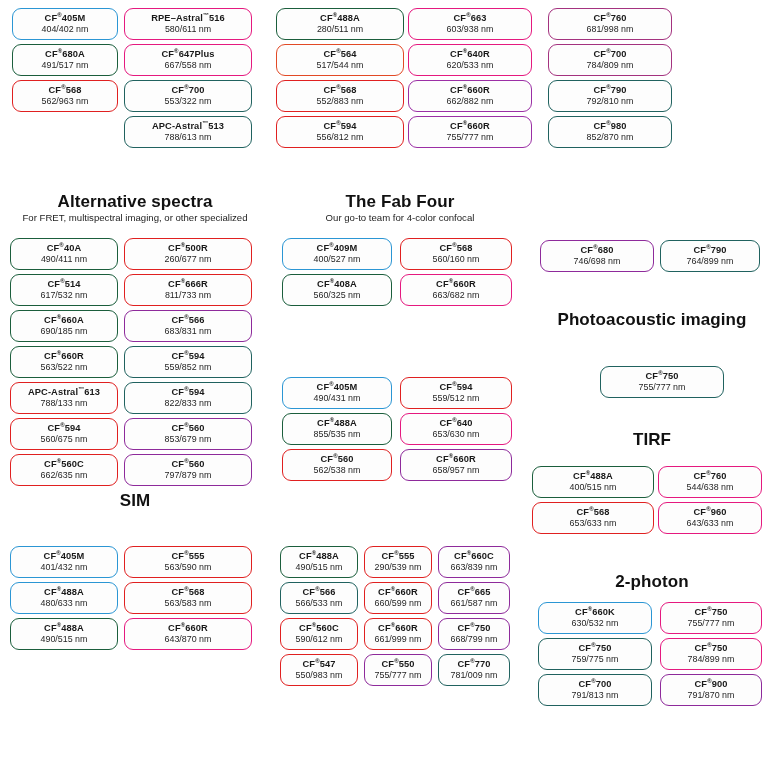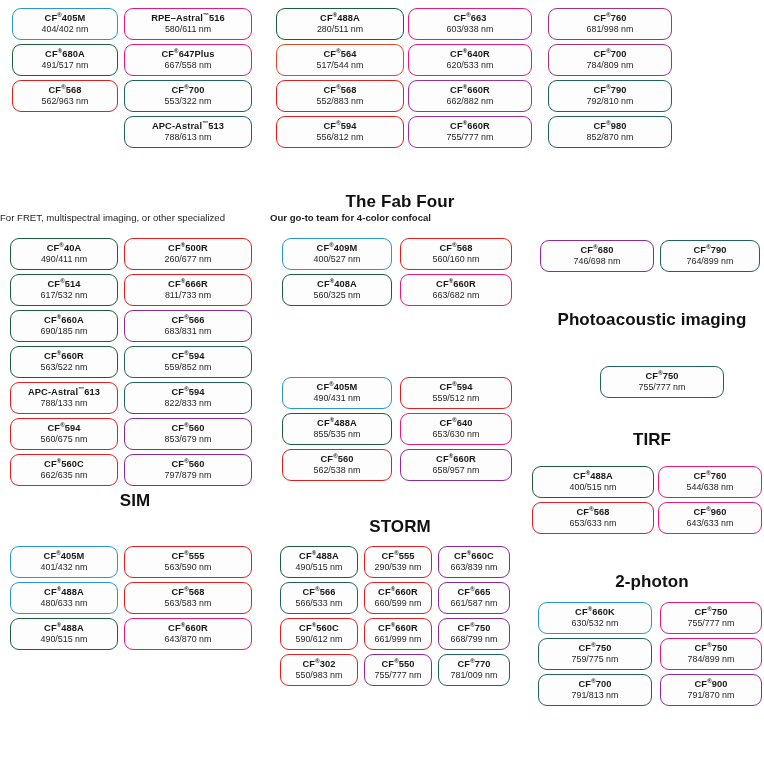--- a/index.html
+++ b/index.html
@@ -59,20 +59,21 @@
     text-align:center;
     letter-spacing:.1px;
     white-space:nowrap;
   }
   .sec-title.two-line{white-space:normal;line-height:1.12;}
   .sec-sub{
     position:absolute;
     font-size:9.6px;
     font-weight:normal;
     color:#1d1d1d;
+    text-align:center;
     white-space:nowrap;
   }
 </style>
 </head>
 <body>
 
 <div id="stage">
     <div class="pill" style="left: 12px; top: 8px; width: 106px; height: 32px; border-color: rgb(43, 150, 212);">
       <div class="nm"><span>CF</span><sup>®</sup><span>405M</span></div>
       <div class="wl">404/402 nm</div>
@@ -142,20 +143,21 @@
       <div class="wl">784/809 nm</div>
     </div>
     <div class="pill" style="left: 548px; top: 80px; width: 124px; height: 32px; border-color: rgb(32, 98, 95);">
       <div class="nm"><span>CF</span><sup>®</sup><span>790</span></div>
       <div class="wl">792/810 nm</div>
     </div>
     <div class="pill" style="left: 548px; top: 116px; width: 124px; height: 32px; border-color: rgb(32, 98, 95);">
       <div class="nm"><span>CF</span><sup>®</sup><span>980</span></div>
       <div class="wl">852/870 nm</div>
     </div>
+    <div class="sec-title" style="left: 0px; top: 192px; width: 270px;">Alternative spectra</div>
     <div class="sec-sub" style="left: 0px; top: 212px; width: 270px;">For FRET, multispectral imaging, or other specialized</div>
     <div class="pill" style="left: 10px; top: 238px; width: 108px; height: 32px; border-color: rgb(27, 94, 60);">
       <div class="nm"><span>CF</span><sup>®</sup><span>40A</span></div>
       <div class="wl">490/411 nm</div>
     </div>
     <div class="pill" style="left: 10px; top: 274px; width: 108px; height: 32px; border-color: rgb(27, 94, 60);">
       <div class="nm"><span>CF</span><sup>®</sup><span>514</span></div>
       <div class="wl">617/532 nm</div>
     </div>
     <div class="pill" style="left: 10px; top: 310px; width: 108px; height: 32px; border-color: rgb(27, 94, 60);">
@@ -200,21 +202,21 @@
     </div>
     <div class="pill" style="left: 124px; top: 418px; width: 128px; height: 32px; border-color: rgb(142, 42, 155);">
       <div class="nm"><span>CF</span><sup>®</sup><span>560</span></div>
       <div class="wl">853/679 nm</div>
     </div>
     <div class="pill" style="left: 124px; top: 454px; width: 128px; height: 32px; border-color: rgb(142, 42, 155);">
       <div class="nm"><span>CF</span><sup>®</sup><span>560</span></div>
       <div class="wl">797/879 nm</div>
     </div>
     <div class="sec-title" style="left: 270px; top: 192px; width: 260px;">The Fab Four</div>
-    <div class="sec-sub" style="left: 270px; top: 212px; width: 260px; font-weight: bold;">Our go-to team for 4-color confocal</div>
+    <div class="sec-sub" style="left: 270px; top: 212px; width: 260px;">Our go-to team for 4-color confocal</div>
     <div class="pill" style="left: 282px; top: 238px; width: 110px; height: 32px; border-color: rgb(43, 150, 212);">
       <div class="nm"><span>CF</span><sup>®</sup><span>409M</span></div>
       <div class="wl">400/527 nm</div>
     </div>
     <div class="pill" style="left: 282px; top: 274px; width: 110px; height: 32px; border-color: rgb(27, 94, 60);">
       <div class="nm"><span>CF</span><sup>®</sup><span>408A</span></div>
       <div class="wl">560/325 nm</div>
     </div>
     <div class="pill" style="left: 400px; top: 238px; width: 112px; height: 32px; border-color: rgb(224, 32, 32);">
       <div class="nm"><span>CF</span><sup>®</sup><span>568</span></div>
@@ -266,35 +268,34 @@
       <div class="wl">563/590 nm</div>
     </div>
     <div class="pill" style="left: 124px; top: 582px; width: 128px; height: 32px; border-color: rgb(224, 32, 32);">
       <div class="nm"><span>CF</span><sup>®</sup><span>568</span></div>
       <div class="wl">563/583 nm</div>
     </div>
     <div class="pill" style="left: 124px; top: 618px; width: 128px; height: 32px; border-color: rgb(229, 25, 127);">
       <div class="nm"><span>CF</span><sup>®</sup><span>660R</span></div>
       <div class="wl">643/870 nm</div>
     </div>
-    <div class="sec-title" style="left: 270px; top: 517px; width: 260px;">STORM</div>
     <div class="pill" style="left: 280px; top: 546px; width: 78px; height: 32px; border-color: rgb(27, 94, 60);">
       <div class="nm"><span>CF</span><sup>®</sup><span>488A</span></div>
       <div class="wl">490/515 nm</div>
     </div>
     <div class="pill" style="left: 280px; top: 582px; width: 78px; height: 32px; border-color: rgb(32, 98, 95);">
       <div class="nm"><span>CF</span><sup>®</sup><span>566</span></div>
       <div class="wl">566/533 nm</div>
     </div>
     <div class="pill" style="left: 280px; top: 618px; width: 78px; height: 32px; border-color: rgb(224, 32, 32);">
       <div class="nm"><span>CF</span><sup>®</sup><span>560C</span></div>
       <div class="wl">590/612 nm</div>
     </div>
     <div class="pill" style="left: 280px; top: 654px; width: 78px; height: 32px; border-color: rgb(224, 32, 32);">
-      <div class="nm"><span>CF</span><sup>®</sup><span>302</span></div>
+      <div class="nm"><span>CF</span><sup>®</sup><span>547</span></div>
       <div class="wl">550/983 nm</div>
     </div>
     <div class="pill" style="left: 364px; top: 546px; width: 68px; height: 32px; border-color: rgb(224, 32, 32);">
       <div class="nm"><span>CF</span><sup>®</sup><span>555</span></div>
       <div class="wl">290/539 nm</div>
     </div>
     <div class="pill" style="left: 364px; top: 582px; width: 68px; height: 32px; border-color: rgb(224, 32, 32);">
       <div class="nm"><span>CF</span><sup>®</sup><span>660R</span></div>
       <div class="wl">660/599 nm</div>
     </div>

